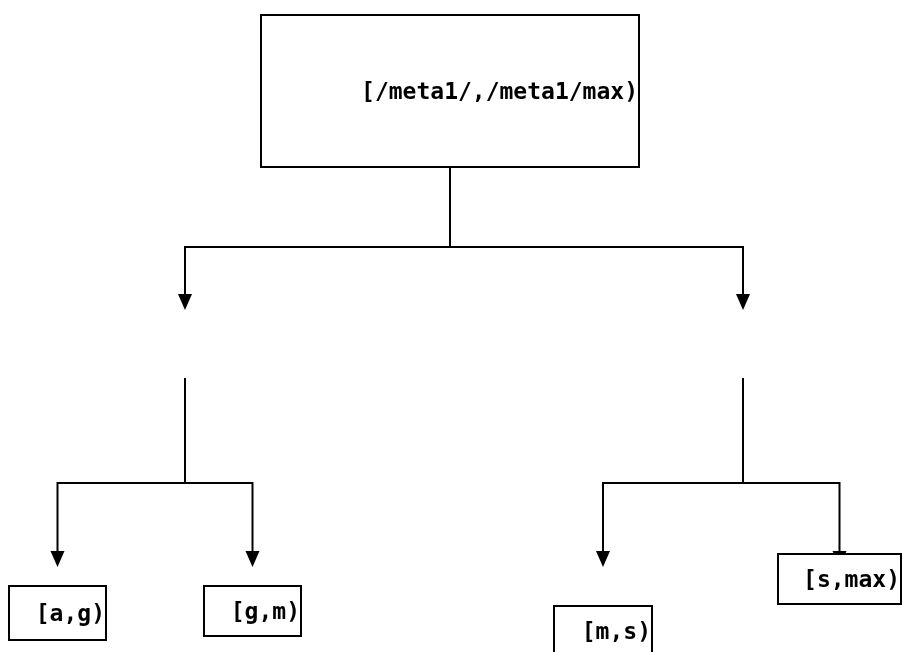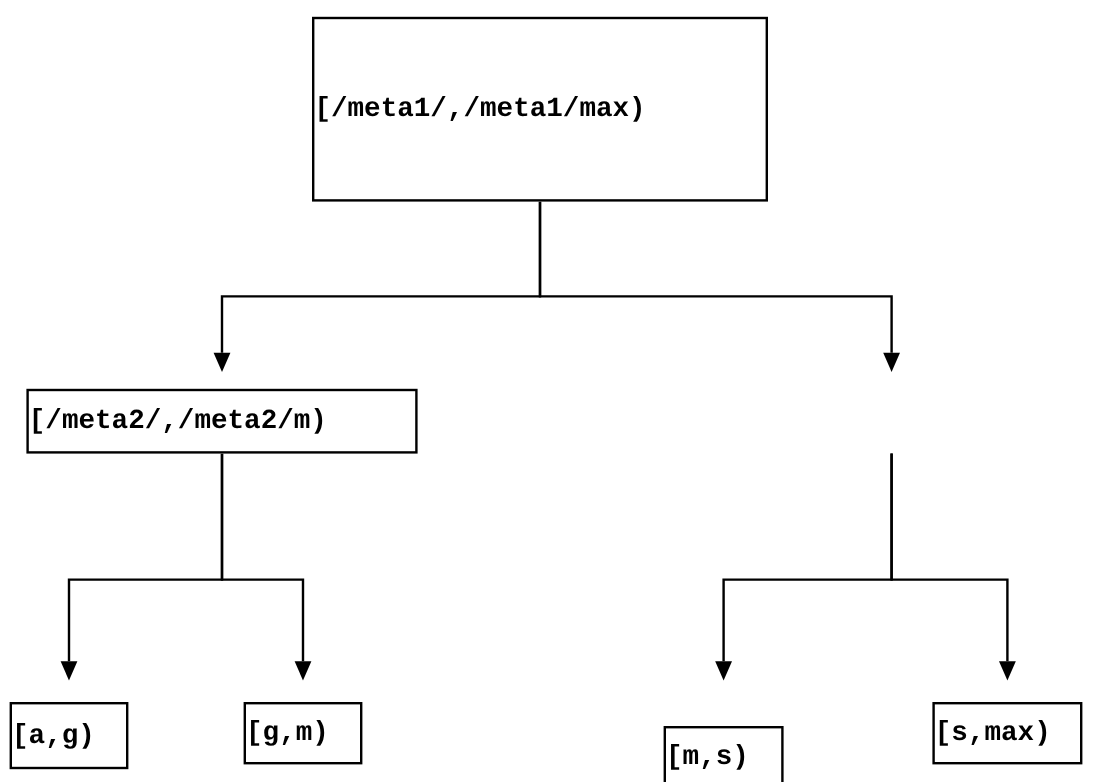--- a/index.html
+++ b/index.html
@@ -23,35 +23,34 @@
     height: 652px;
     pointer-events: none;
   }
   .node {
     position: absolute;
     box-sizing: border-box;
     border: 2px solid #000000;
     background: #ffffff;
     display: flex;
     align-items: center;
-    justify-content: flex-start;
+    justify-content: flex-end;
     font-weight: bold;
     font-size: 23px;
     line-height: 1;
     color: #000000;
     white-space: nowrap;
-    font-family: Liberation Mono, monospace;
   }
   .node-root  { left: 260px; top: 14px;  width: 380px; height: 154px; }
   .node-left  { left: 22px;  top: 324px; width: 326px; height: 54px; }
   .node-right { left: 584px; top: 324px; width: 318px; height: 54px; }
   .node-ag    { left: 8px;   top: 585px; width: 99px;  height: 56px; }
   .node-gm    { left: 203px; top: 585px; width: 99px;  height: 52px; }
   .node-ms    { left: 553px; top: 585px; width: 100px; height: 52px; margin-top: 20px; }
-  .node-smax  { left: 777px; top: 585px; width: 125px; height: 52px; }
+  .node-smax  { left: 777px; top: 553px; width: 125px; height: 52px; }
   .edge {
     stroke: #000000;
     stroke-width: 2;
     fill: none;
   }
   .arrowhead {
     fill: #000000;
     stroke: none;
   }
 </style>
@@ -78,23 +77,20 @@
     <polygon class="arrowhead" points="596,551 610,551 603,567"></polygon>
 
     <path class="edge" d="M743 378 L743 483 L839.5 483 L839.5 551"></path>
     <polygon class="arrowhead" points="832.5,551 846.5,551 839.5,567"></polygon>
   </svg>
 
   <div class="node node-root">
     <span>[/meta1/,/meta1/max)</span>
   </div>
 
-  <div class="node node-left">
-    <span>[/meta2/,/meta2/m)</span>
-  </div>
 
 
   <div class="node node-ag">
     <span>[a,g)</span>
   </div>
 
   <div class="node node-gm">
     <span>[g,m)</span>
   </div>
 

